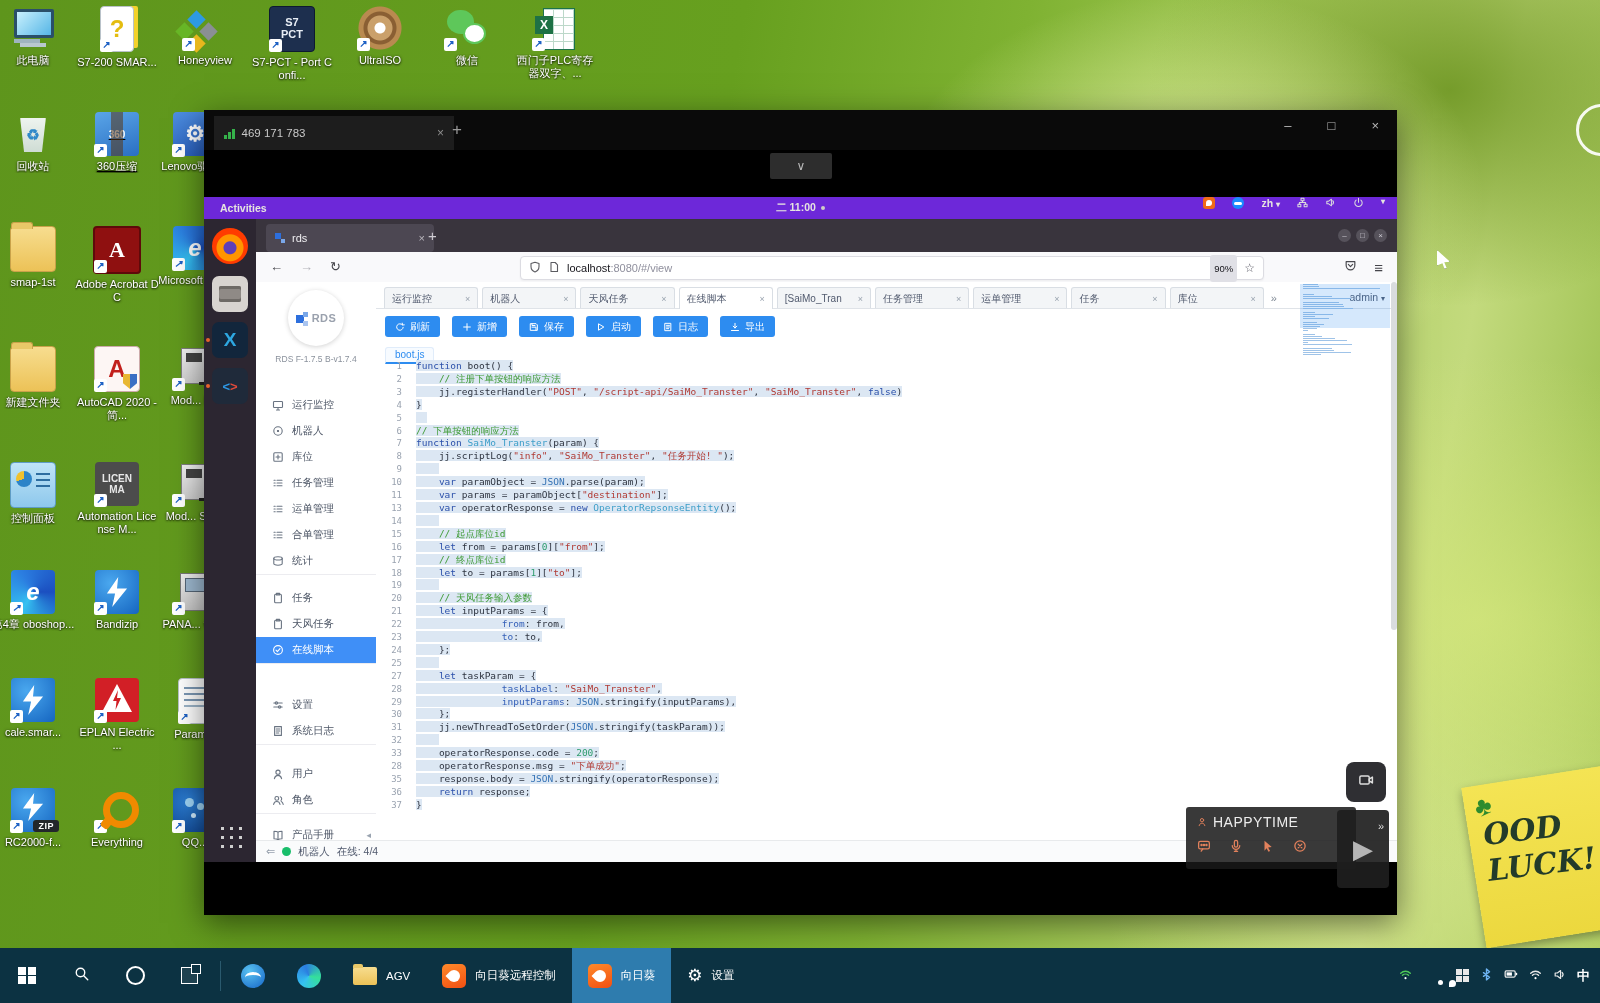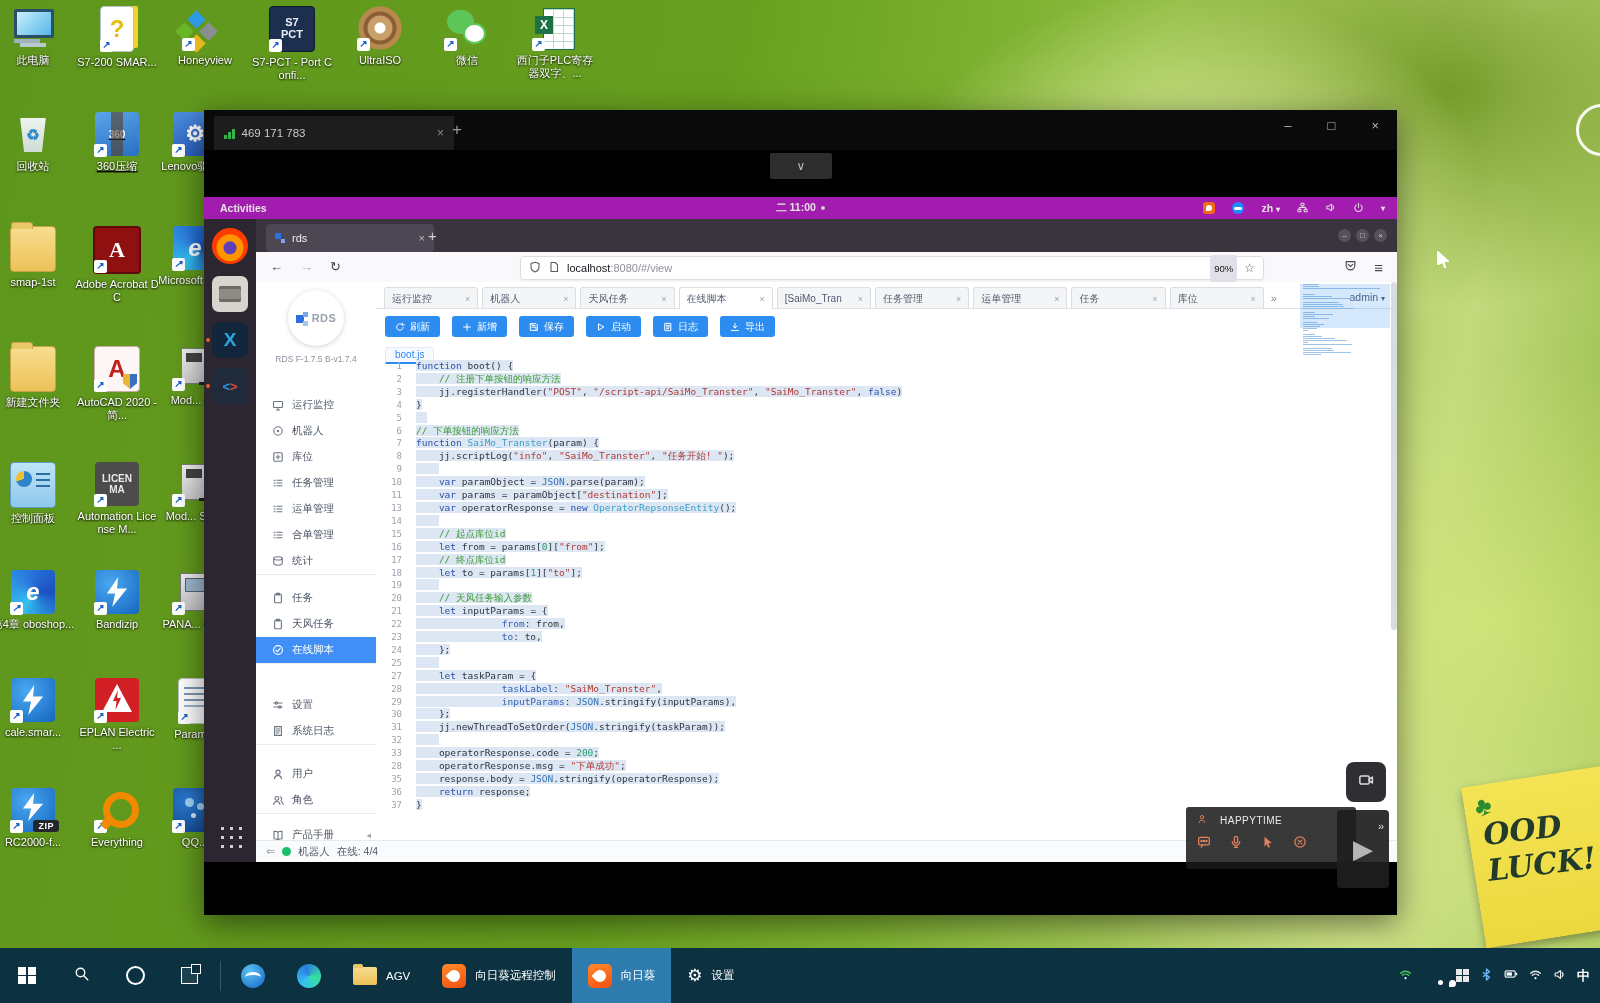--- a/index.html
+++ b/index.html
@@ -86,25 +86,25 @@
   .r-tab{position:absolute;left:10px;top:6px;width:220px;height:34px;background:#1d1d1d;display:flex;align-items:center;padding:0 10px;gap:7px;}
   .r-tab .ttl{color:#c9c9c9;font-size:11.5px;flex:1;}
   .r-tab .tx{color:#8d8d8d;font-size:12px;}
   .sigbars{display:inline-flex;align-items:flex-end;gap:1.5px;height:11px;}
   .sigbars i{width:2.5px;background:#35b24a;display:block;}
   .r-plus{position:absolute;left:248px;top:10px;color:#9a9a9a;font-size:17px;}
   .r-controls{position:absolute;right:18px;top:8px;display:flex;gap:36px;color:#b9b9b9;font-size:13px;}
   .r-chev{position:absolute;left:566px;top:43px;width:62px;height:26px;background:#2d2d2d;color:#b9b9b9;display:flex;align-items:center;justify-content:center;font-size:12px;border-radius:2px;}
   
   .ubuntu{position:absolute;left:0;top:87px;width:1193px;height:665px;background:#2e2a33;}
-  .u-topbar{position:absolute;left:0;top:0;right:0;height:22px;background:#a21caf;color:#e6e4e0;font-size:10.5px;font-weight:bold;display:flex;align-items:center;}
+  .u-topbar{position:absolute;left:0;top:0;right:0;height:22px;background:#6d28d9;color:#e6e4e0;font-size:10.5px;font-weight:bold;display:flex;align-items:center;}
   .u-act{margin-left:16px;}
   .u-clock{position:absolute;left:0;right:0;text-align:center;}
   .u-clock .cdot{display:inline-block;width:4px;height:4px;border-radius:50%;background:#cfcdc8;margin-left:5px;vertical-align:middle;}
-  .u-right{position:absolute;right:12px;top:0;height:22px;display:flex;align-items:center;gap:17px;}
+  .u-right{position:absolute;right:12px;top:0;height:22px;display:flex;gap:17px;}
   .mini-sun{width:12px;height:12px;border-radius:3px;background:#f06a18;position:relative;}
   .mini-sun::after{content:"";position:absolute;left:3px;top:3px;width:6px;height:6px;border-radius:50% 50% 50% 0;background:#fff;}
   .mini-tv{width:12px;height:12px;border-radius:50%;background:#1a8cff;position:relative;}
   .mini-tv::after{content:"";position:absolute;left:2px;top:5px;width:8px;height:2.5px;background:#fff;border-radius:2px;}
   
   .dock{position:absolute;left:0;top:22px;width:52px;bottom:0;background:rgba(44,38,49,.95);}
   .dk{position:absolute;left:8px;width:36px;height:36px;border-radius:7px;display:flex;align-items:center;justify-content:center;font-weight:bold;}
   .dk-ff{background:radial-gradient(circle at 50% 55%,#5d3fb8 0 6px,#ff9500 7px 13px,#ff3b00 14px 18px);border-radius:50%;}
   .dk-files{background:#d8d4d0;}
   .dk-files::after{content:"";width:22px;height:16px;background:#8f8a86;box-shadow:inset 0 3px 0 #6e6a66,inset 0 -3px 0 #6e6a66;border-radius:2px;}
@@ -168,21 +168,21 @@
   .ty{color:#3d9ec9;}.bi{color:#3673b5;}.pr{color:#3560b8;margin-left:40px;}.pl{color:#2e3440;}
   .minimap{position:absolute;right:10px;top:2px;width:84px;height:78px;}
   .minimap .mrow{height:1px;margin-bottom:1px;background:#9fc3e8;}
   .mview{position:absolute;left:-3px;right:-3px;top:0;height:44px;background:rgba(45,140,240,.20);}
   .pgscroll{position:absolute;right:0;top:0;width:6px;height:348px;background:#d9dcde;border-radius:3px;}
   .statusbar{position:absolute;left:0;right:0;bottom:0;height:21px;background:#fafbfc;border-top:1px solid #e8eaec;display:flex;align-items:center;gap:7px;padding-left:10px;font-size:10.5px;color:#515a6e;}
   .statusbar .coll{color:#98a2ae;font-size:11px;}
   .gdot{width:9px;height:9px;border-radius:50%;background:#19be6b;}
   
   .happytime{position:absolute;left:982px;top:697px;width:170px;height:62px;background:rgba(24,24,24,.86);border-radius:3px;padding:7px 11px;box-sizing:border-box;}
-  .ht-top{display:flex;align-items:center;gap:13px;color:#ececec;font-size:10px;letter-spacing:.5px;}
+  .ht-top{display:flex;align-items:center;gap:6px;color:#ececec;font-size:14px;letter-spacing:.5px;}
   .ht-icons{margin-top:9px;display:flex;gap:18px;color:#e2815c;}
   .camsq{position:absolute;left:1142px;top:652px;width:40px;height:40px;background:#2f2f33;border-radius:8px;display:flex;align-items:center;justify-content:center;}
   .arrpanel{position:absolute;left:1133px;top:700px;width:52px;height:78px;background:rgba(30,30,30,.92);border-radius:4px;display:flex;align-items:center;justify-content:center;color:#b5b5b5;font-size:26px;}
   .chev2{position:absolute;left:1174px;top:710px;color:#ddd;font-size:11px;}
   
   .taskbar{position:absolute;left:0;bottom:0;width:1600px;height:55px;background:#0c3242;display:flex;align-items:center;color:#fff;}
   .tb-btn{width:54px;height:55px;display:flex;align-items:center;justify-content:center;}
   .tb-sep{width:1px;height:30px;background:#2a5a6e;margin:0 4px;}
   .tb-app{height:55px;display:flex;align-items:center;gap:9px;padding:0 16px;font-size:11.5px;}
   .tb-app.active{background:#2e7cae;}

